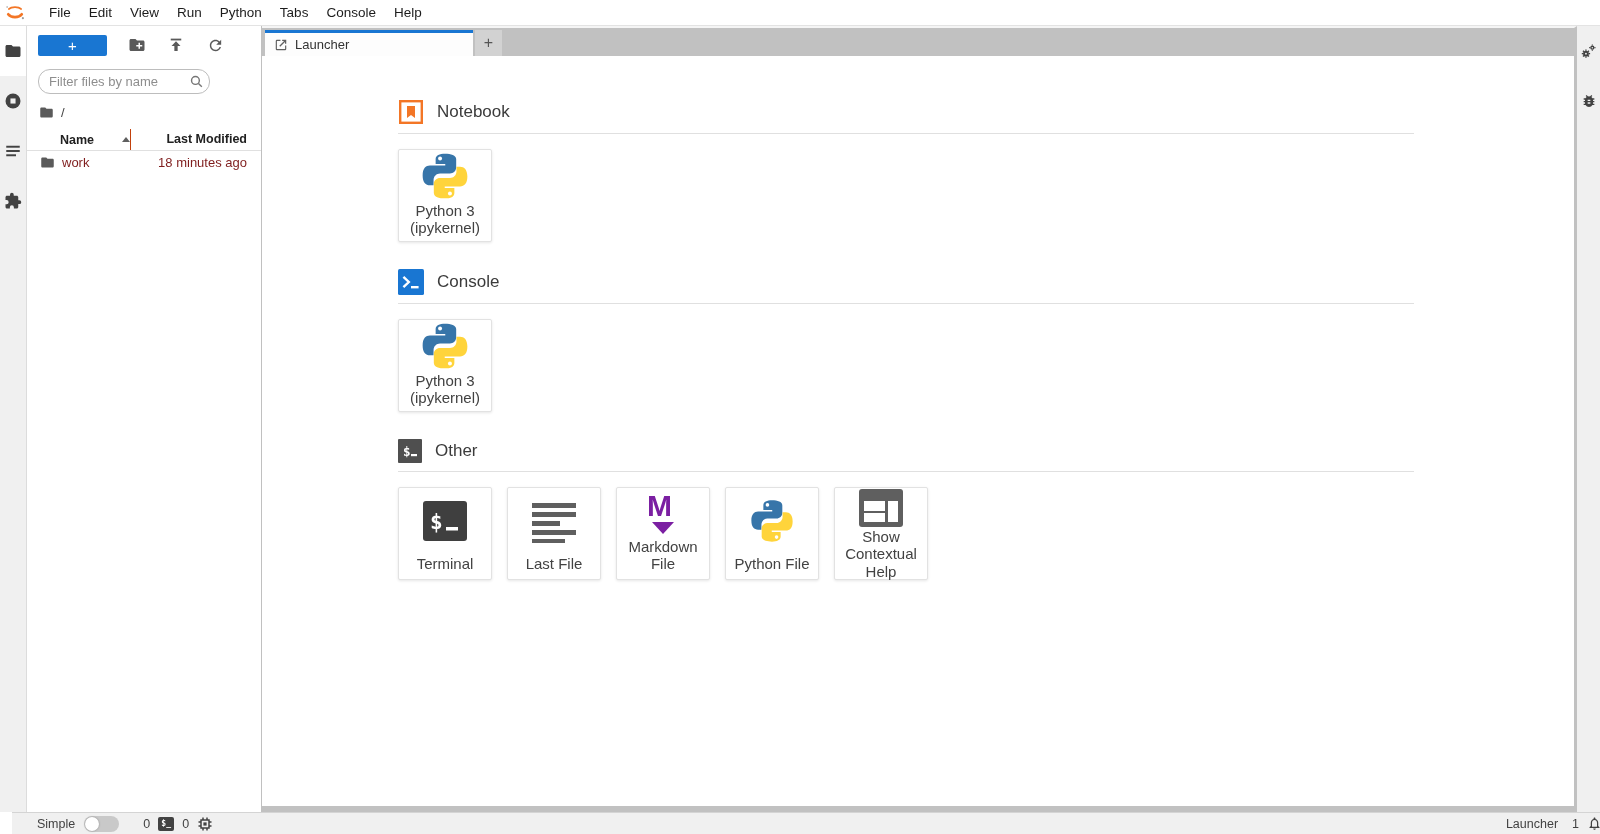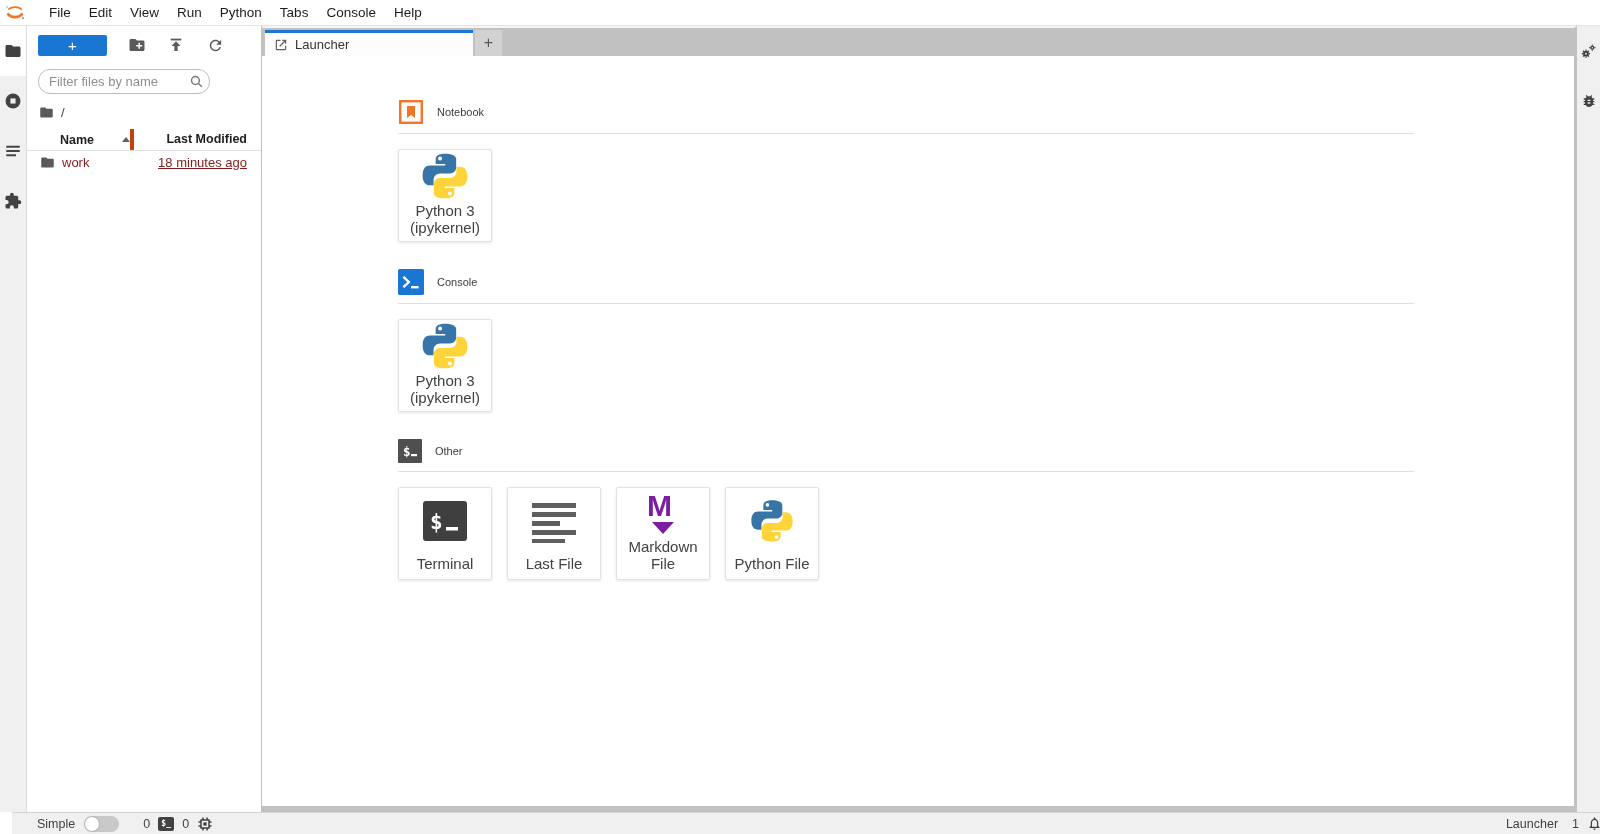--- a/index.html
+++ b/index.html
@@ -34,39 +34,39 @@
                      font-family:"Liberation Sans","DejaVu Sans",sans-serif; background:#fff; }
   .fb-filter input::placeholder { color:#8e8e8e; }
   .fb-filter .search-ic { position:absolute; right:5px; top:4px; }
   .fb-crumb { display:flex; align-items:center; margin:11px 0 0 12px; font-size:13px; color:#424242; }
   .fb-crumb .sep { margin-left:7px; }
   .fb-listhead { display:flex; align-items:center; margin-top:9px; height:22px;
                  border-bottom:1px solid #e0e0e0; font-size:12.5px; font-weight:700; color:#212121; }
   .fb-col-name { flex:0 0 103px; padding-left:13px; display:flex; align-items:center;justify-content:flex-end; }
   .sort-caret { width:0; height:0; border-left:4px solid transparent; border-right:4px solid transparent;
                 border-bottom:5px solid #5f5f5f; margin-left:28px; }
-  .fb-col-mod { flex:1; border-left:4px solid #c2410c; text-align:right; padding-right:14px; line-height:21px; height:100%; }
+  .fb-col-mod { flex:1; border-left:1px solid #c2410c; text-align:right; padding-right:14px; line-height:21px; height:100%; }
   .fb-row { display:flex; align-items:center; height:23px; font-size:13px; color:#7f1d1d; }
   .fb-row .ic { margin-left:13px; display:flex; }
   .fb-row .nm { margin-left:7px; flex:1; }
-  .fb-row .md { padding-right:14px;text-decoration:underline; }
+  .fb-row .md { padding-right:14px; }
 
   
   .main { position:absolute; left:262px; top:26px; width:1315px; height:786px; background:#fff;
           border-right:3px solid #c1c1c1; border-bottom:6px solid #c1c1c1; border-top:2px solid #f5f5f5; }
   .tabbar { height:28px; background:#c1c1c1; display:flex; align-items:flex-end; }
   .tab { margin-left:3px; width:208px; height:26px; background:#fdfdfd; border-top:3px solid #1976d2;
          display:flex; align-items:center; padding-left:9px; }
   .tab-label { font-size:13px; color:#333; margin-left:7px; }
   .newtab-btn { width:27px; height:26px; background:#d2d2d2; margin-left:2px; display:flex;
                 align-items:center; justify-content:center; font-size:16px; color:#555; }
   .launcher { padding:43px 0 0 136px; }
   .section { width:1016px; margin-bottom:27px; }
   .sec-head { display:flex; align-items:center; margin-bottom:8px; }
-  .sec-title { font-size:11px; color:#3b3b3b; margin-left:13px; }
+  .sec-title { font-size:17px; color:#3b3b3b; margin-left:13px; }
   .sec-divider { height:1px; background:#e0e0e0; width:100%; }
   .cards { display:flex; gap:15px; margin-top:15px; }
   .card { width:94px; height:93px; background:#fff; border:1px solid #e2e2e2; border-radius:2px;
           box-shadow:0 1px 3px rgba(0,0,0,0.10); display:flex; flex-direction:column; align-items:center; }
   .card-icon { flex:1; display:flex; align-items:center; justify-content:center; width:100%; }
   .card-label { font-size:15px; color:#424242; text-align:center; line-height:1.15;
                 padding-bottom:7px; white-space:pre-line; }
 
   
   .rightbar { position:absolute; left:1577px; top:26px; width:23px; height:786px; background:#f0f0f0;
@@ -315,20 +315,32 @@
               <svg width="48" height="48" viewBox="0 0 100 100">
                 <path fill="#3775A9" d="M50 7c-10.5 0-18 3-18 10.5V27h18.5v3H21c-8 0-14 5.5-14 19s6 19 14 19h7V57.5C28 50.5 33.5 45 40.5 45h19c6.5 0 12-5 12-11.5v-16C71.5 10 61.5 7 50 7z"></path>
                 <circle cx="40.5" cy="16.5" r="3.8" fill="#fff"></circle>
                 <path fill="#FFD43B" d="M50 93c10.5 0 18-3 18-10.5V73H49.5v-3H79c8 0 14-5.5 14-19s-6-19-14-19h-7v9.5C72 48.5 66.5 54 59.5 54h-19c-6.5 0-12 5-12 11.5v17C28.5 90 38.5 93 50 93z"></path>
                 <circle cx="59.5" cy="83.5" r="3.8" fill="#fff"></circle>
               </svg>
             </div>
             <div class="card-label" data-interactable="false">Python File</div>
           </div>
 
+          <div class="card" data-interactable="true">
+            <div class="card-icon" data-interactable="false">
+              <svg width="46" height="40" viewBox="0 0 46 40">
+                <rect x="1" y="1" width="44" height="38" rx="3" fill="#5f5f5f"></rect>
+                <rect x="6" y="13" width="21" height="10" fill="#fff"></rect>
+                <rect x="6" y="25" width="21" height="9" fill="#fff"></rect>
+                <rect x="30" y="13" width="10" height="21" fill="#fff"></rect>
+              </svg>
+            </div>
+            <div class="card-label" data-interactable="false">Show
+Contextual Help</div>
+          </div>
 
         </div>
       </div>
     </div>
   </div>
 
   <div class="rightbar" data-interactable="false">
     <div class="rb-item" data-interactable="true">
       <svg width="17" height="17" viewBox="0 0 20 20">
         <g fill="#424242">

